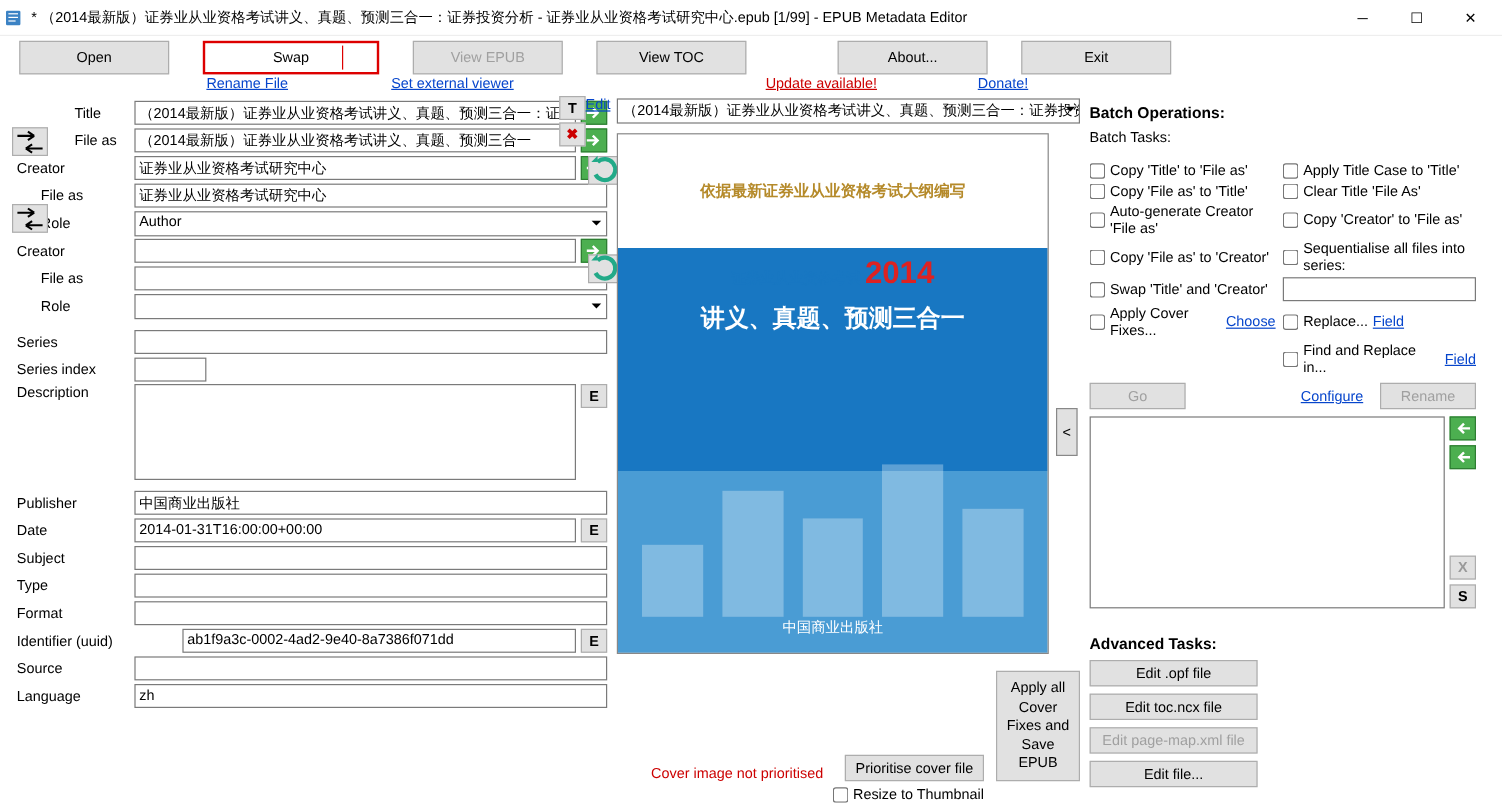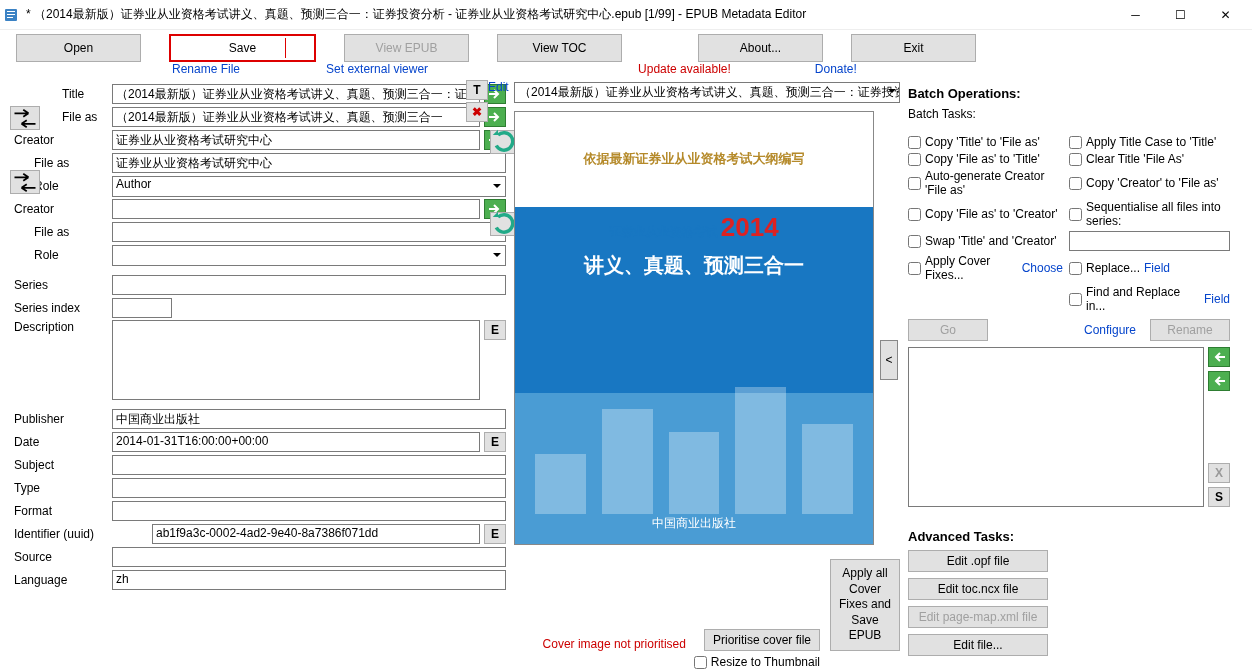--- a/index.html
+++ b/index.html
@@ -11,21 +11,21 @@
 .winbtn { width: 45px; height: 28px; display: flex; align-items: center; justify-content: center; color: #000; }
 
 .toolbar { height: 32px; display: flex; align-items: stretch; gap: 28px; padding: 4px 16px 0 16px; }
 .tbtn { width: 125px; border: 1px solid #adadad; background: #e1e1e1; display: flex; align-items: center; justify-content: center; }
 .tbtn.disabled { color: #a0a0a0; }
 .tbtn.save { border: 2px solid #d00; background: #fff; position: relative; width: 147px; padding: 0; }
 .tbtn.save .inner { display: flex; align-items: center; justify-content: center; height: 100%; width: 100%; }
 .tbtn.save::after { content: ""; position: absolute; right: 28px; top: 2px; bottom: 2px; width: 1px; background: #d00; }
 
 .linkrow { display: flex; padding: 0 16px; height: 18px; }
-.link { color: #0645cc; cursor: pointer; text-align: center; }
+.link { color: #0645cc; text-decoration: underline; cursor: pointer; text-align: center; }
 .link.red { color: #c00; }
 
 .main { display: flex; height: calc(100% - 80px); }
 .leftcol { width: 510px; padding: 2px 4px 0 14px; }
 .midcol { width: 390px; padding: 2px 0 0 4px; display: flex; flex-direction: column; }
 .rightcol { width: 338px; padding: 2px 8px 0 8px; }
 
 .row { display: flex; align-items: center; margin: 1px 0; min-height: 22px; }
 .lbl { width: 98px; color: #000; }
 .lbl.sub { padding-left: 20px; }
@@ -88,21 +88,21 @@
   <div class="winbtns">
     <div class="winbtn">─</div>
     <div class="winbtn">☐</div>
     <div class="winbtn">✕</div>
   </div>
 </div>
 
 <div class="toolbar">
   <div class="tbtn">Open</div>
   <div class="tbtn save">
-      <span class="inner">Save</span>
+      <span class="inner">Swap</span>
     </div>
   <div class="tbtn disabled">View EPUB</div>
   <div class="tbtn">View TOC</div>
   <div style="width:20px"></div>
   <div class="tbtn">About...</div>
   <div class="tbtn">Exit</div>
 </div>
 
 <div class="linkrow">
   <div style="width:156px"></div>

